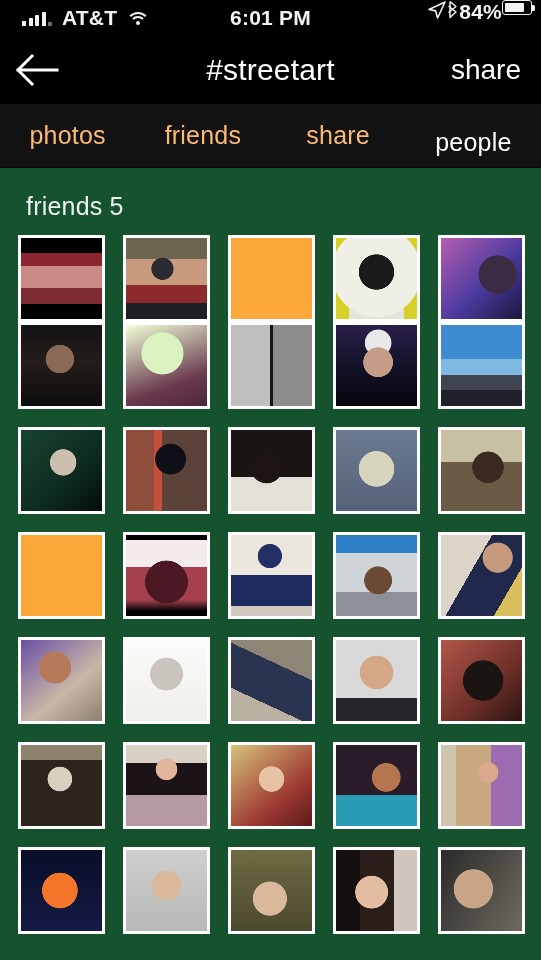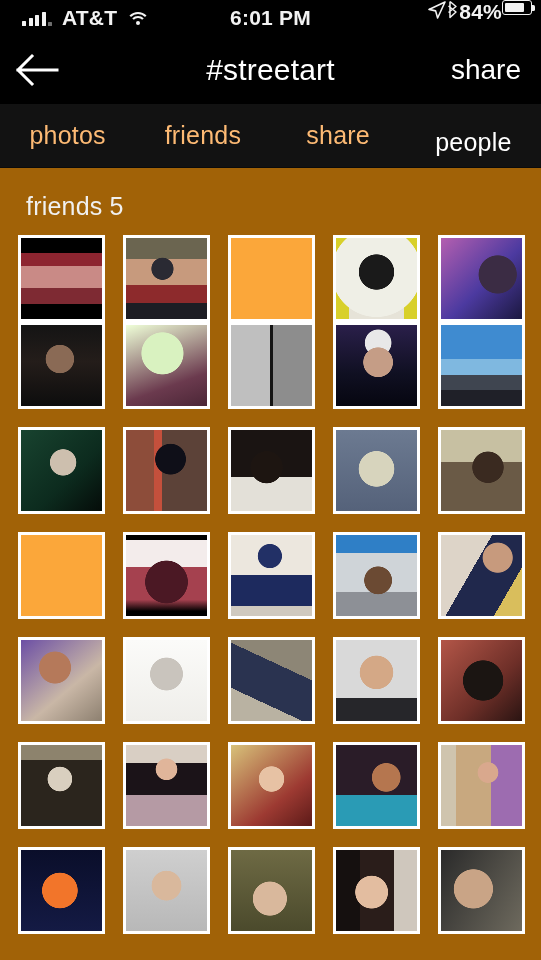--- a/index.html
+++ b/index.html
@@ -85,21 +85,21 @@
   }
   .tab {
     flex:1; text-align:center; font-size:25px; font-weight:300;
     color:#fdba74; cursor:pointer; letter-spacing:0.2px;
   }
   .tab.active { color:#ffffff;margin-top:14px; }
 
   
   .content {
     position:absolute; top:168px; left:0; right:0; bottom:0;
-    background:#a16207; overflow:hidden;
+    background:#14532d; overflow:hidden;
   }
   .section-title {
     color:#f0f0f0; font-size:25px; font-weight:300;
     padding:24px 0 14px 26px; letter-spacing:0.2px;
   }
   .grid {
     display:flex; flex-wrap:wrap;
     padding-left:18px;
     gap:18px 18px;
   }

